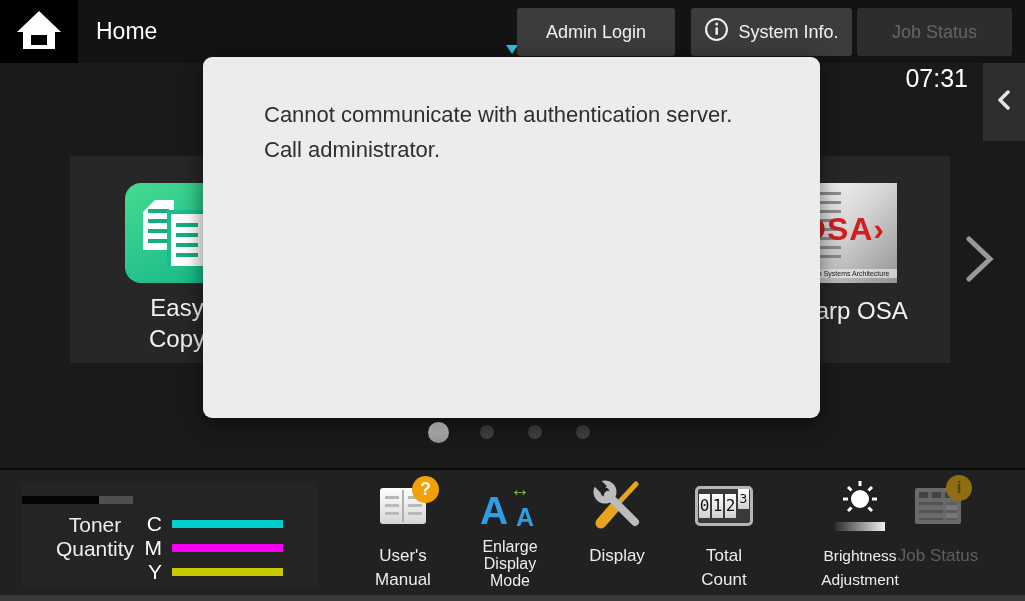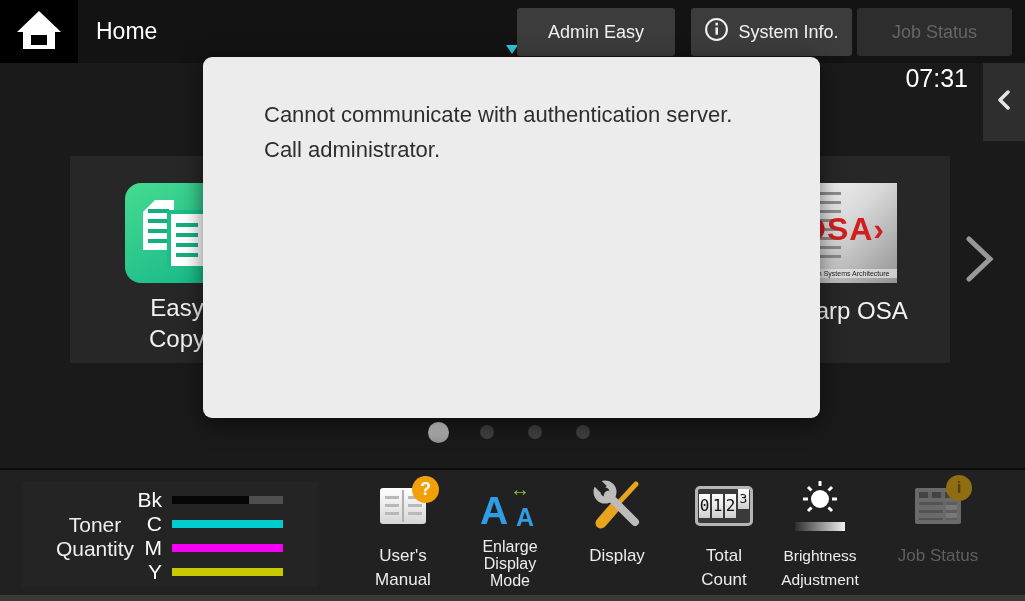--- a/index.html
+++ b/index.html
@@ -82,21 +82,21 @@
   .trow .tbar { width:111px; height:8px; background:#4f4f4f; position:relative; }
   .trow .tfill { position:absolute; left:0; top:0; height:100%; }
   #trow-0 { top:6px; } #trow-1 { top:30px; } #trow-2 { top:54px; } #trow-3 { top:78px; }
 
   .action { position:absolute; top:478px; width:116px; height:122px; }
   .action .icon-area { position:absolute; left:0; top:2px; width:116px; height:52px;
                        display:flex; align-items:center; justify-content:center; }
   .action .alabel { position:absolute; left:-10px; top:66px; width:136px; text-align:center;
                     font-size:17px; line-height:24px; color:#ededed; white-space:pre-line; }
   #act-manual { left:345px; } #act-enlarge { left:452px; } #act-settings { left:559px; }
-  #act-count { left:666px; } #act-bright { left:762px; } #act-jobstatus { left:880px; }
+  #act-count { left:666px; } #act-bright { left:802px; } #act-jobstatus { left:880px; }
   #act-enlarge .alabel { font-size:16px; line-height:17px; top:60px; }
   #act-bright .alabel { font-size:15.5px; }
   #act-jobstatus .alabel { color:#5f5f5f; }
 
   
   .book { position:relative; width:46px; height:36px; background:linear-gradient(#ffffff,#d6d6d6); border-radius:3px; }
   .book .spine { position:absolute; left:22px; top:2px; width:2px; bottom:2px; background:#b0b0b0; }
   .book .bl { position:absolute; top:8px; bottom:6px; width:14px;
               background:repeating-linear-gradient(to bottom,#b9b9b9 0 3px,transparent 3px 8px); }
   .book .bl.l { left:5px; } .book .bl.r { left:28px; }
@@ -146,21 +146,21 @@
         <svg width="46" height="42" viewBox="0 0 46 42">
           <polygon points="23,2 45,23 1,23" fill="#ffffff"></polygon>
           <rect x="7" y="20" width="32" height="20" fill="#ffffff"></rect>
           <rect x="15" y="26" width="16" height="10" fill="#000000"></rect>
         </svg>
       </span>
     </div>
     <div id="page-title">Home</div>
     <div id="dd-tri"></div>
     <div id="btn-admin" class="tb-btn">
-      <span>Admin Easy</span>
+      <span>Admin Login</span>
     </div>
     <div id="btn-sysinfo" class="tb-btn">
       <span>
         <svg width="25" height="25" viewBox="0 0 24 24">
           <circle cx="12" cy="12" r="10" fill="none" stroke="#f1f1f1" stroke-width="2"></circle>
           <rect x="11" y="10" width="2.4" height="7" fill="#f1f1f1"></rect>
           <rect x="11" y="5.5" width="2.4" height="2.6" fill="#f1f1f1"></rect>
         </svg>
       </span>
       <span>System Info.</span>
@@ -215,21 +215,20 @@
     <div id="dialog-msg">Cannot communicate with authentication server.
 Call administrator.</div>
   </div>
 
   <div id="bottombar"></div>
 
   <div id="toner-panel">
     <div id="toner-title">Toner
 Quantity</div>
     <div id="trow-0" class="trow">
-      <span class="tlabel">Bk</span>
       <span class="tbar" style="background: rgb(79, 79, 79);">
           <span class="tfill" style="background: rgb(5, 5, 5); width: 69%;"></span>
         </span>
     </div>
     <div id="trow-1" class="trow">
       <span class="tlabel">C</span>
       <span class="tbar" style="background: rgb(79, 79, 79);">
           <span class="tfill" style="background: rgb(0, 205, 205); width: 100%;"></span>
         </span>
     </div>

